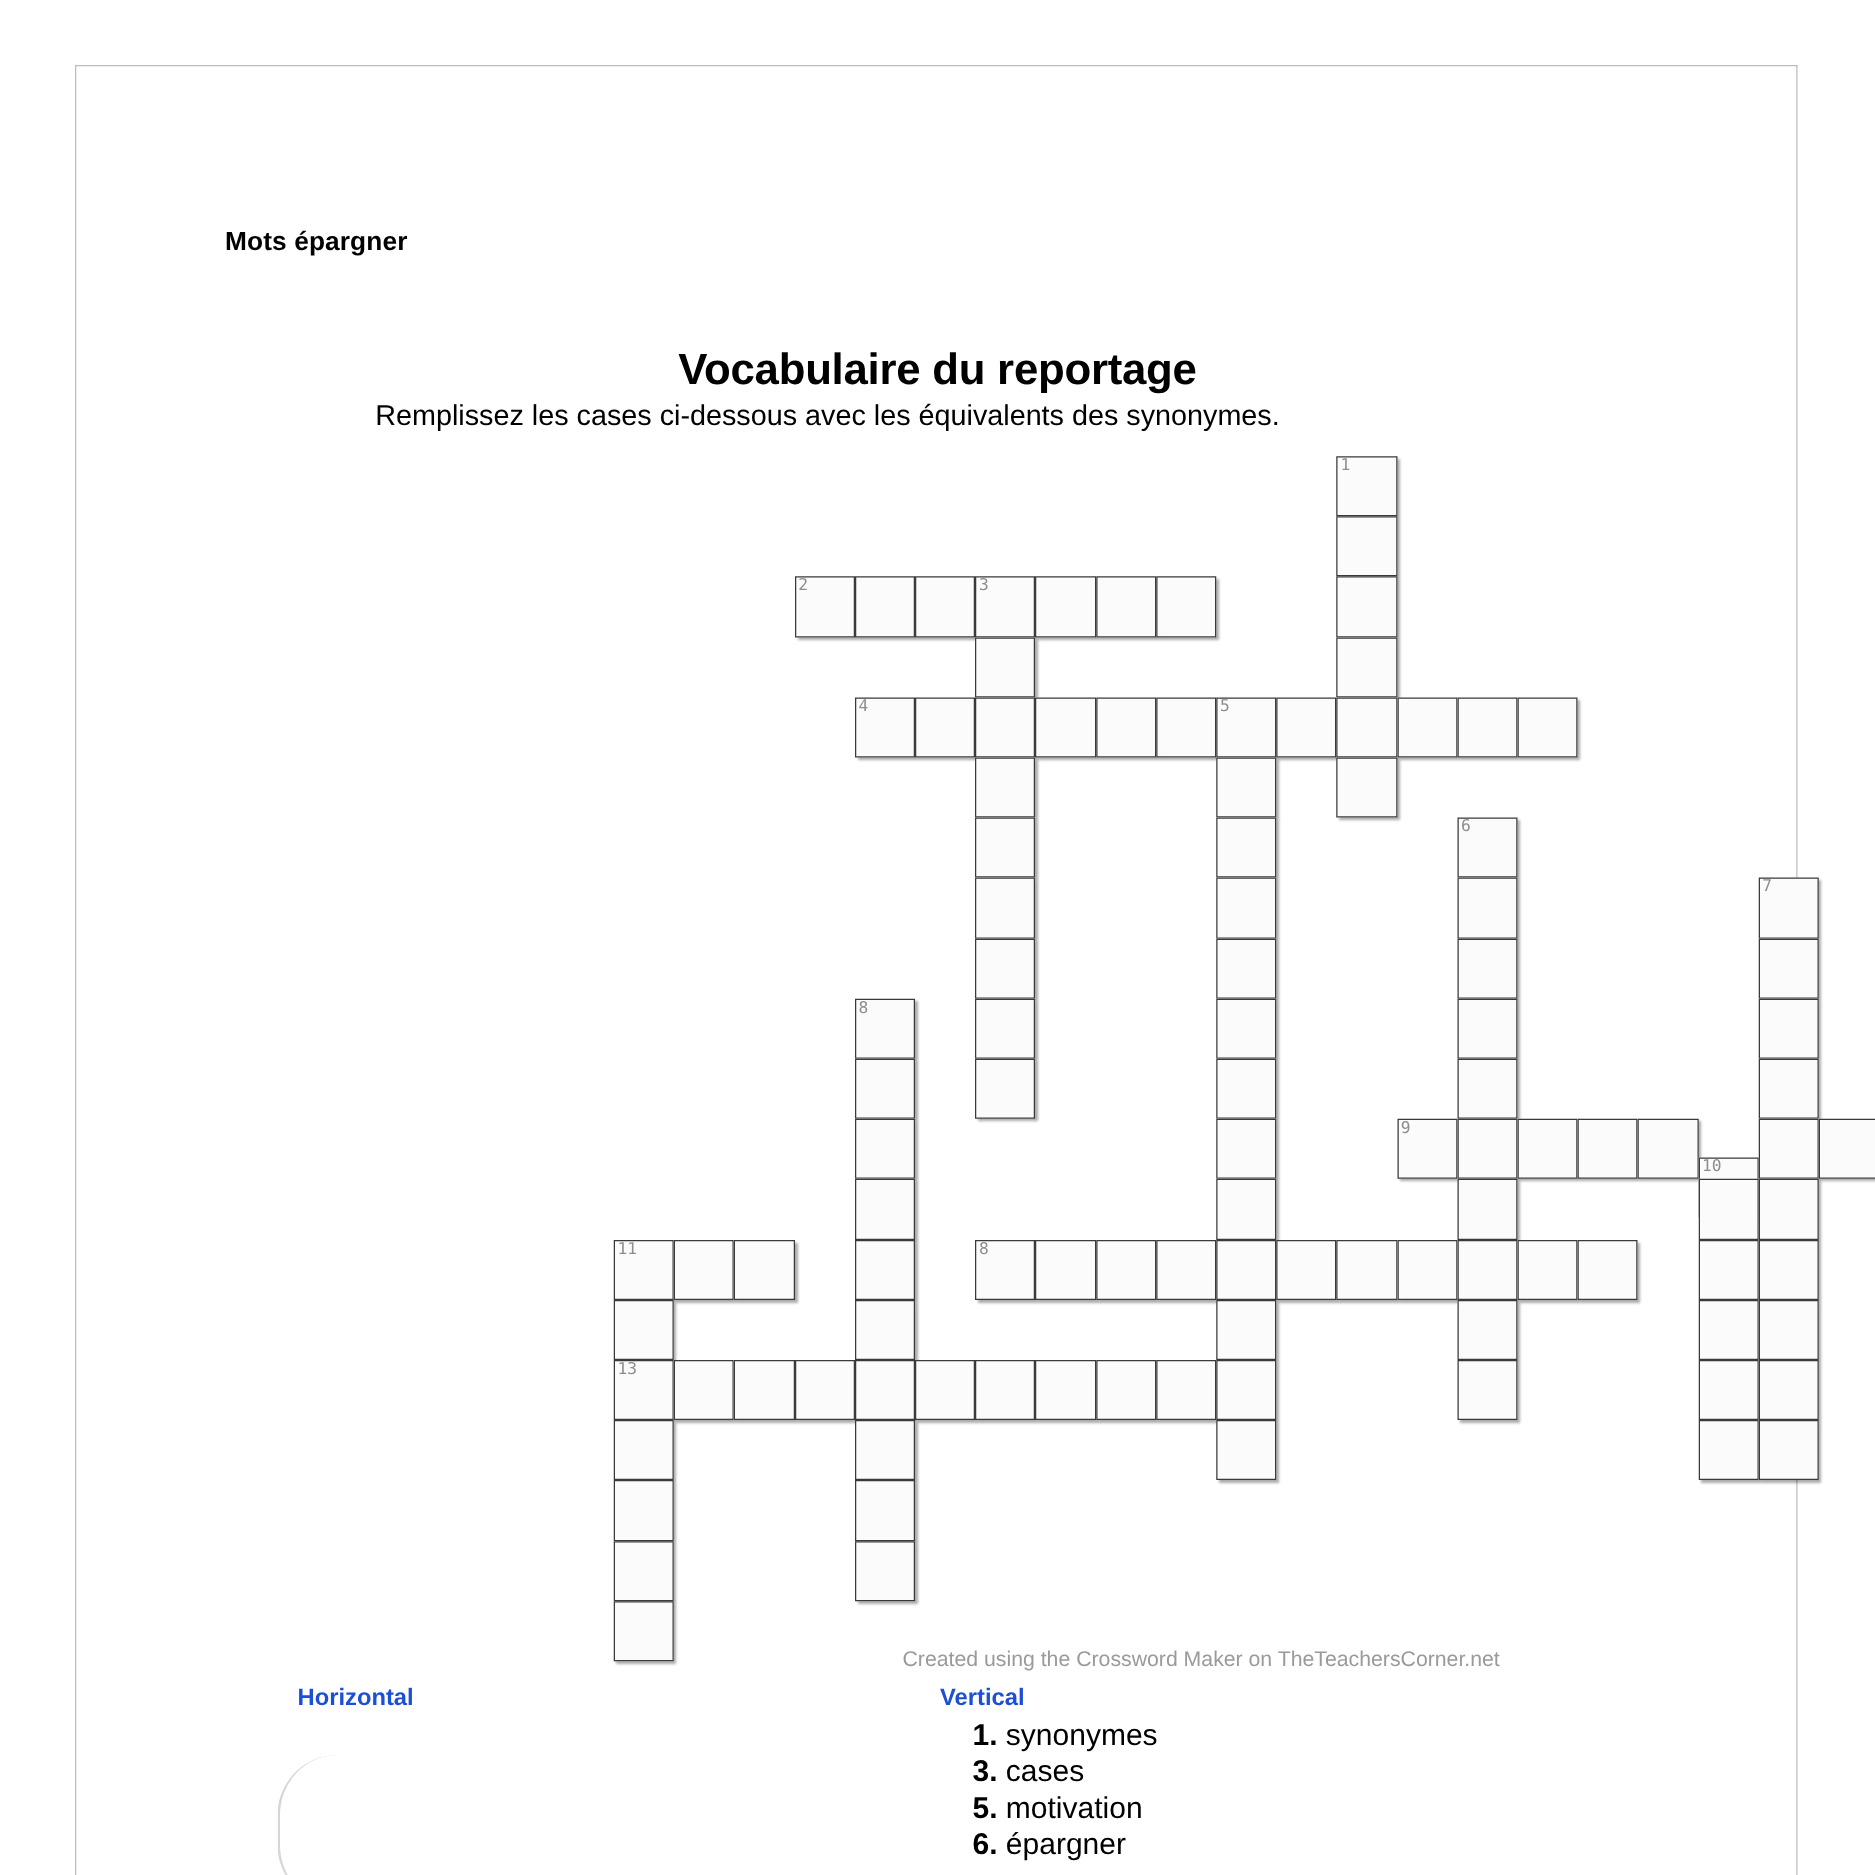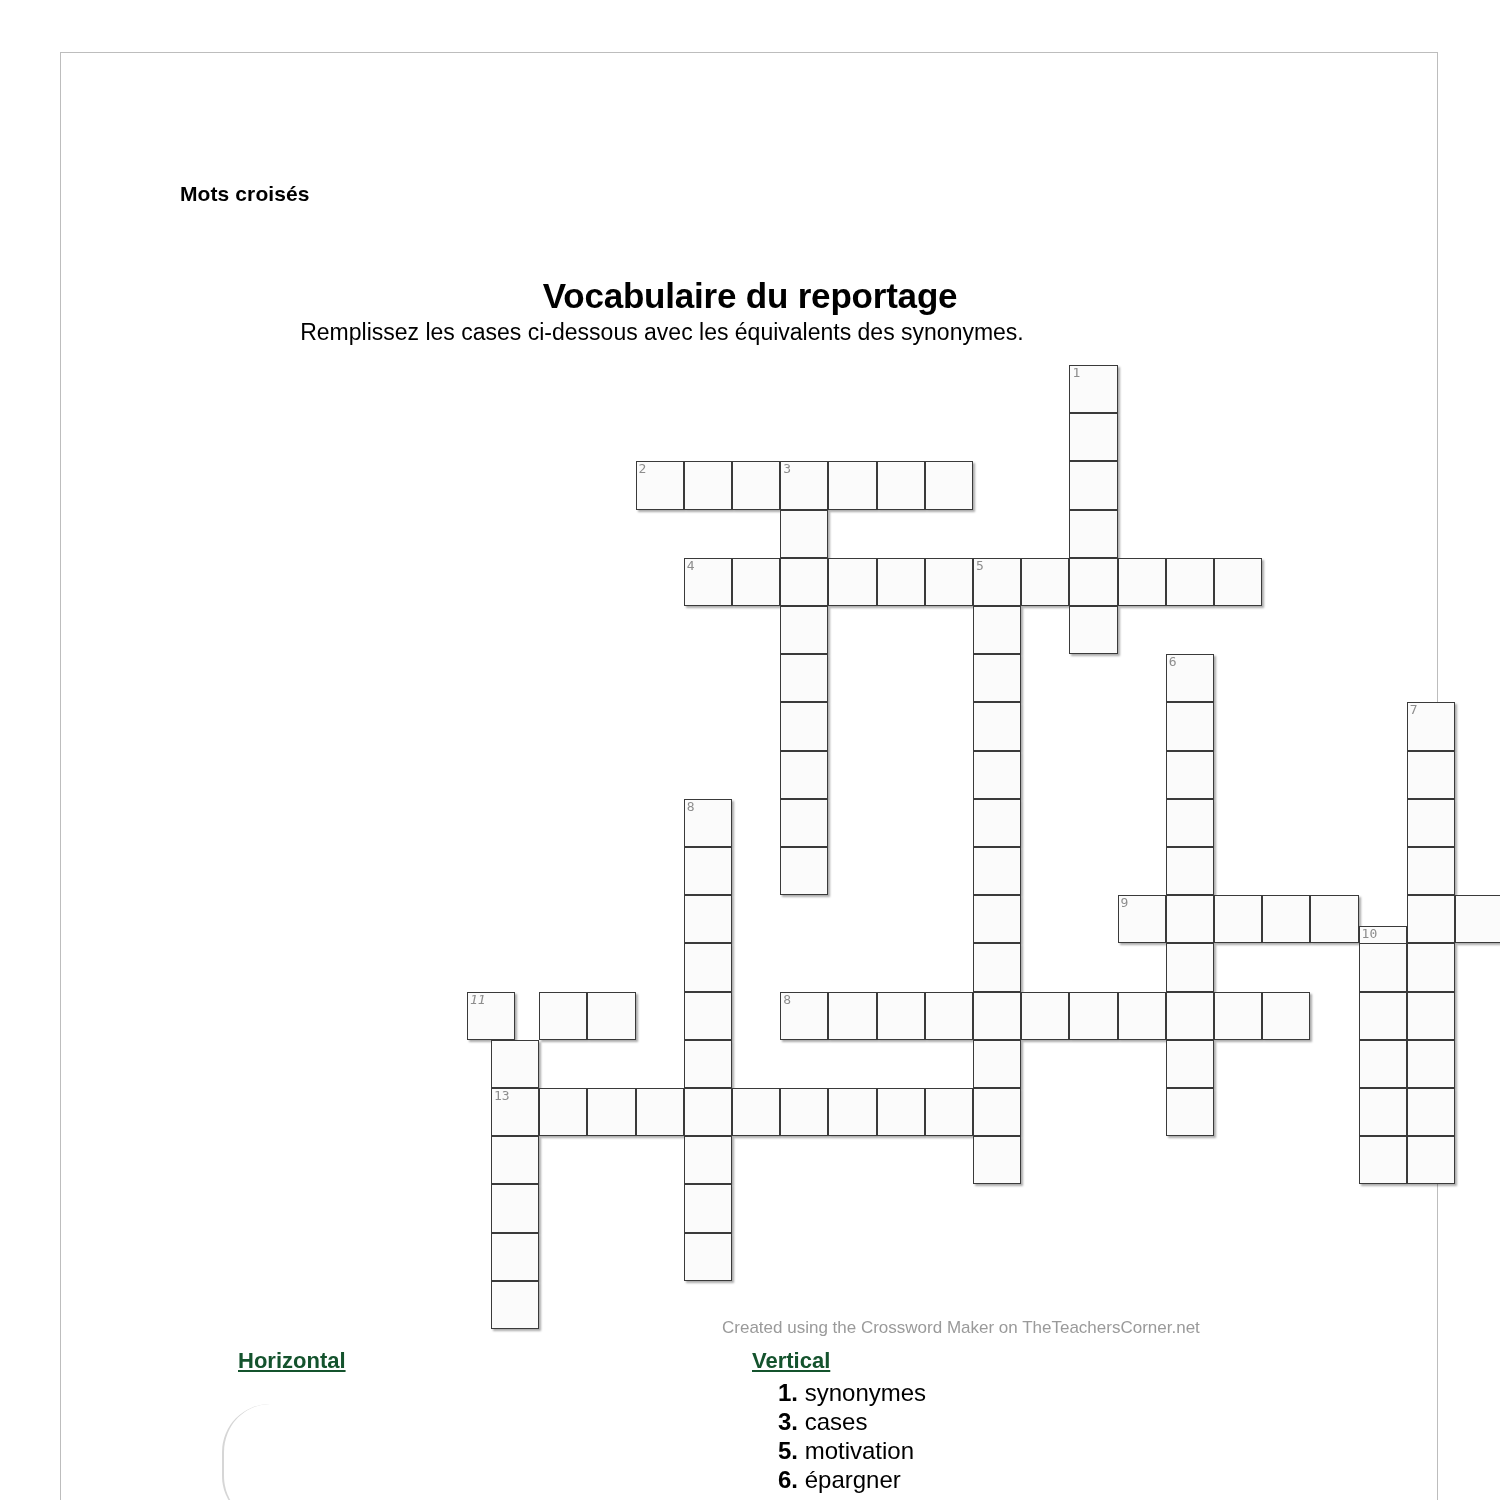--- a/index.html
+++ b/index.html
@@ -107,24 +107,23 @@
 
   
   .clue-col {
     position: absolute;
     top: 1348px;
   }
   #clues-across { left: 238px; }
   #clues-down   { left: 752px; }
 
   .clue-head {
-    font-size: 22px;
+    font-size: 19px;
     font-weight: bold;
-    color: #14532d;
-    text-decoration: underline;
+    color: #1d4ed8;
     margin: 0 0 4px 0;
     display: block;
   }
   .clue-list {
     list-style: none;
     margin: 0;
     padding: 0 0 0 26px;
   }
   .clue-item {
     font-size: 24px;
@@ -147,21 +146,21 @@
     border-radius: 60px 0 0 60px / 60px 0 0 60px;
   }
 </style>
 </head>
 <body>
 
 <div id="page">
 
   <div id="sheet"></div>
 
-  <div id="doc-heading">Mots croisés</div>
+  <div id="doc-heading">Mots épargner</div>
 
   <div id="puzzle-title">Vocabulaire du reportage</div>
 
   <div id="puzzle-subtitle">Remplissez les cases ci-dessous avec les équivalents des synonymes.</div>
 
   <div id="grid">
       <div class="cell" style="left: 1069.4px; top: 365px;">
         <span class="num">1</span>
       </div>
       <div class="cell" style="left: 1069.4px; top: 413.2px;"></div>
@@ -237,21 +236,21 @@
       <div class="cell" style="left: 1358.6px; top: 926px; padding-left: 19px;">
         <span class="num">10</span>
       </div>
       <div class="cell" style="left: 1406.8px; top: 895.2px;"></div>
       <div class="cell" style="left: 1455px; top: 895.2px;"></div>
       <div class="cell" style="left: 683.8px; top: 943.4px;"></div>
       <div class="cell" style="left: 973px; top: 943.4px;"></div>
       <div class="cell" style="left: 1165.8px; top: 943.4px;"></div>
       <div class="cell" style="left: 1358.6px; top: 943.4px;"></div>
       <div class="cell" style="left: 1406.8px; top: 943.4px;"></div>
-      <div class="cell" style="left: 467px; top: 991.6px; font-style: italic;">
+      <div class="cell" style="left: 491px; top: 991.6px;">
         <span class="num">11</span>
       </div>
       <div class="cell" style="left: 539.2px; top: 991.6px;"></div>
       <div class="cell" style="left: 587.4px; top: 991.6px;"></div>
       <div class="cell" style="left: 683.8px; top: 991.6px;"></div>
       <div class="cell" style="left: 780.2px; top: 991.6px;">
         <span class="num">8</span>
       </div>
       <div class="cell" style="left: 828.4px; top: 991.6px;"></div>
       <div class="cell" style="left: 876.6px; top: 991.6px;"></div>

